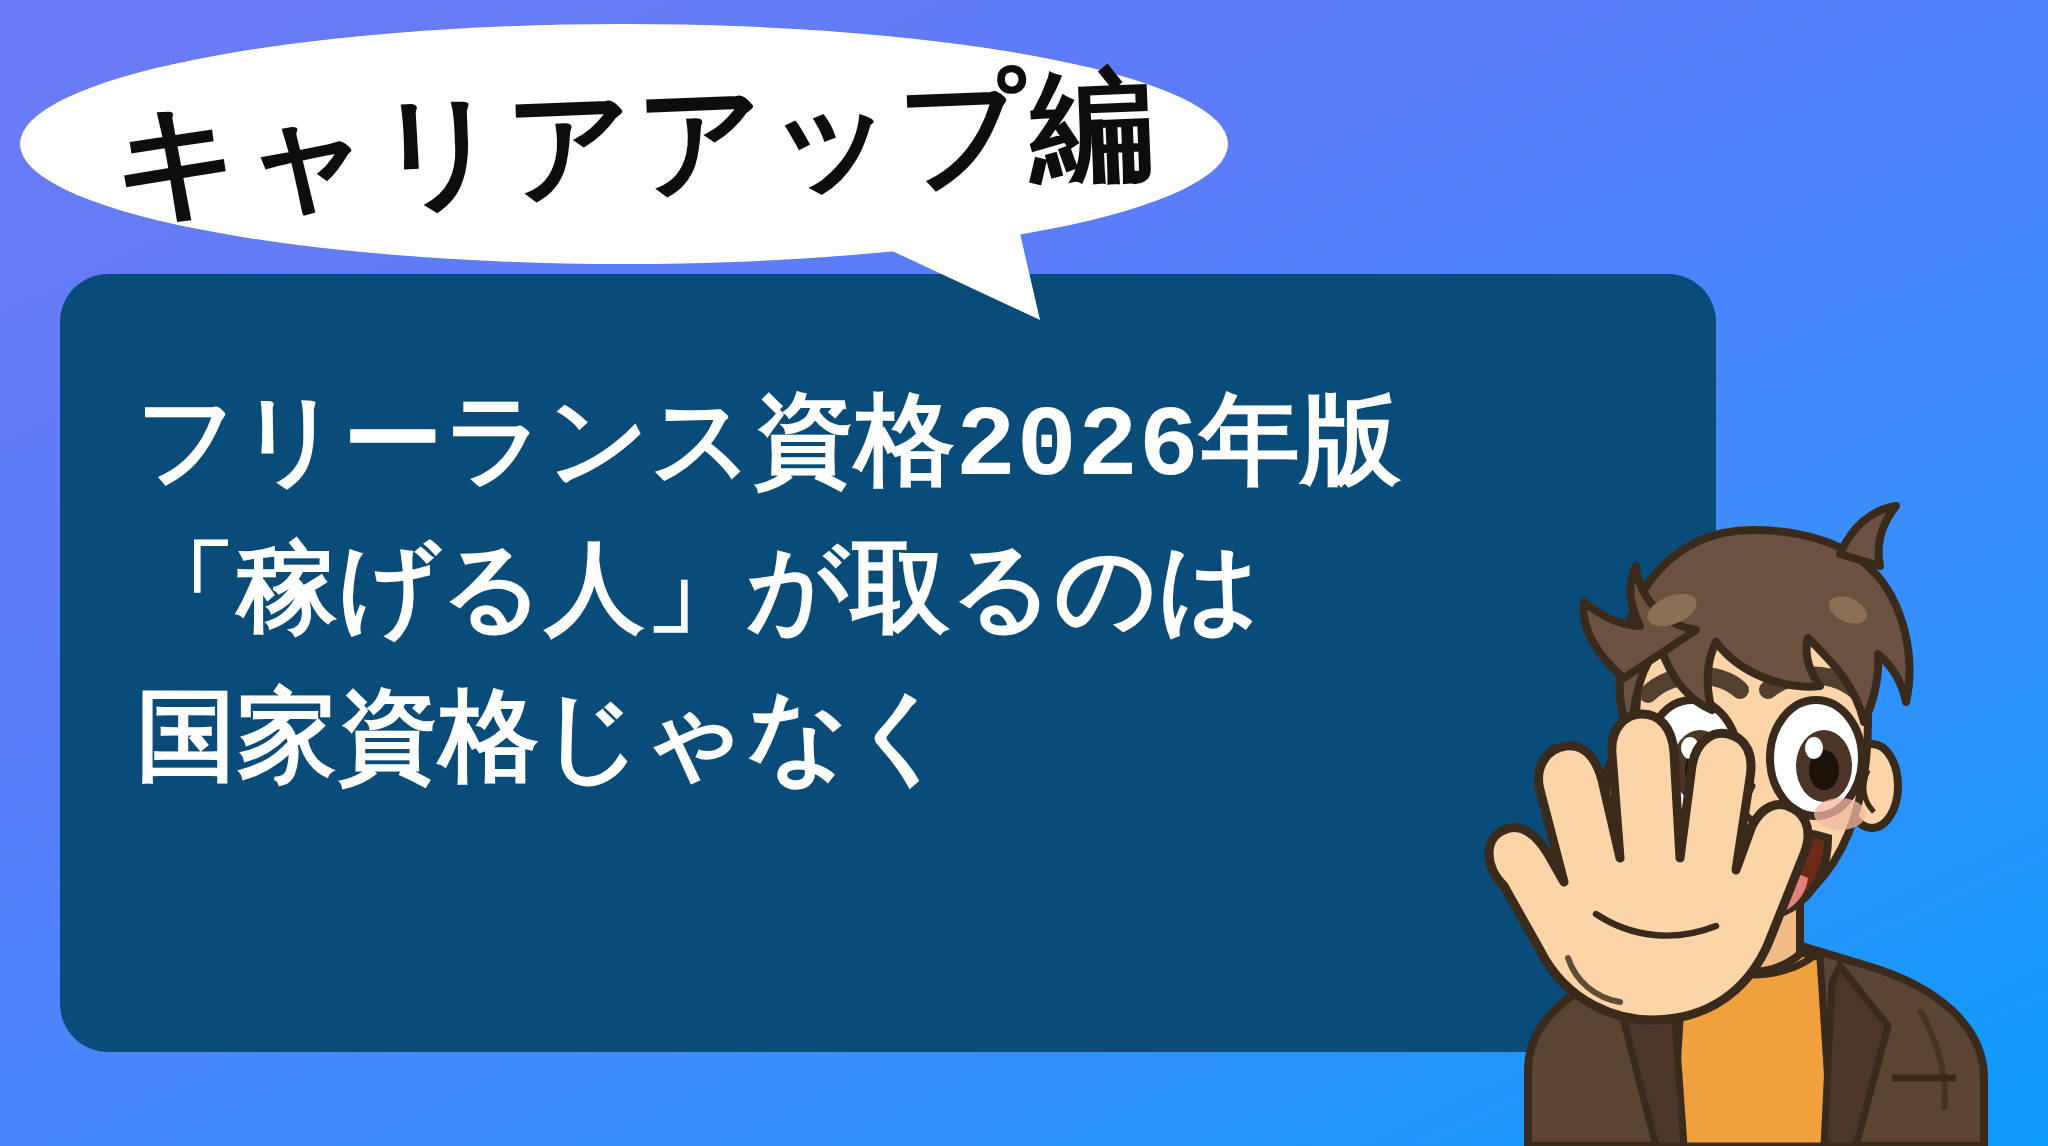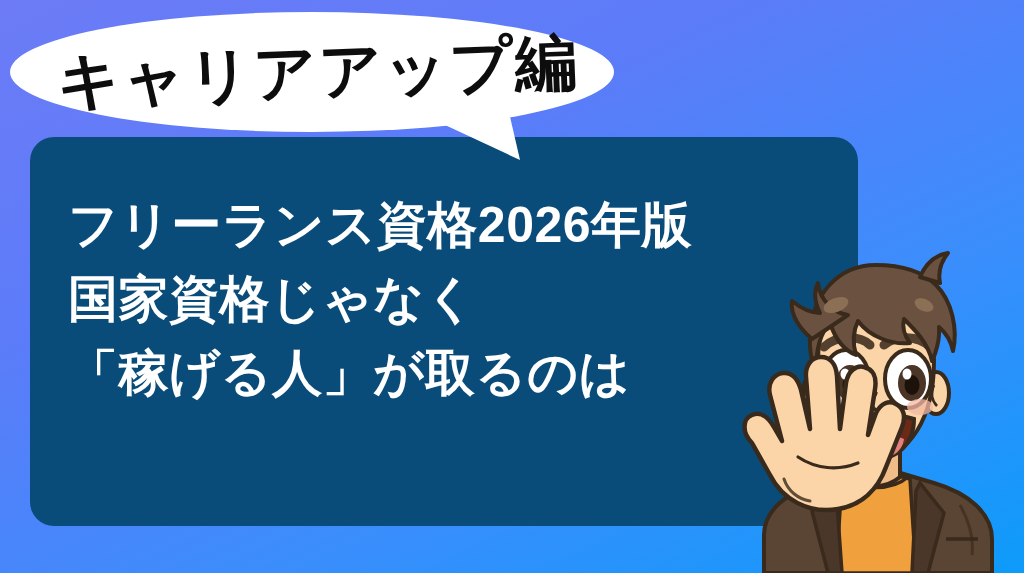--- a/index.html
+++ b/index.html
@@ -14,21 +14,21 @@
   
   .title-card{
     position:absolute;left:30px;top:137px;width:828px;height:389px;
     background:#0A4C79;border-radius:24px;
   }
   .title-block{
     position:absolute;left:68px;top:188px;width:760px;
   }
   .title-line{
     color:#FFFFFF;font-size:50px;font-weight:700;line-height:74px;
-    letter-spacing:0.5px;white-space:nowrap;
+    letter-spacing:0.5px;white-space:nowrap;font-family:Liberation Mono, monospace;
   }
   
   .bubble-wrap{position:absolute;left:0;top:0;width:640px;height:175px;}
   .bubble-svg{position:absolute;left:0;top:0;}
   .bubble-label{
     position:absolute;left:28px;top:28px;width:580px;height:88px;
     display:flex;align-items:center;justify-content:center;
     color:#0D0D0D;font-size:62px;font-weight:700;letter-spacing:2px;
     white-space:nowrap;
     transform:rotate(-2.2deg);
@@ -38,22 +38,22 @@
 </style>
 </head>
 <body>
 
 <div class="thumb">
 
   <div class="title-card"></div>
 
   <div class="title-block">
     <div class="title-line">フリーランス資格2026年版</div>
+    <div class="title-line">「稼げる人」が取るのは</div>
     <div class="title-line">国家資格じゃなく</div>
-    <div class="title-line">「稼げる人」が取るのは</div>
   </div>
 
   <div class="bubble-wrap">
     <svg class="bubble-svg" width="640" height="175" viewBox="0 0 640 175">
       <path d="M 505 95 L 520 160 L 430 118 Z" fill="#FFFFFF"></path>
       <ellipse cx="312" cy="72" rx="302" ry="60" fill="#FFFFFF"></ellipse>
     </svg>
     <div class="bubble-label">キャリアアップ編</div>
   </div>
 

